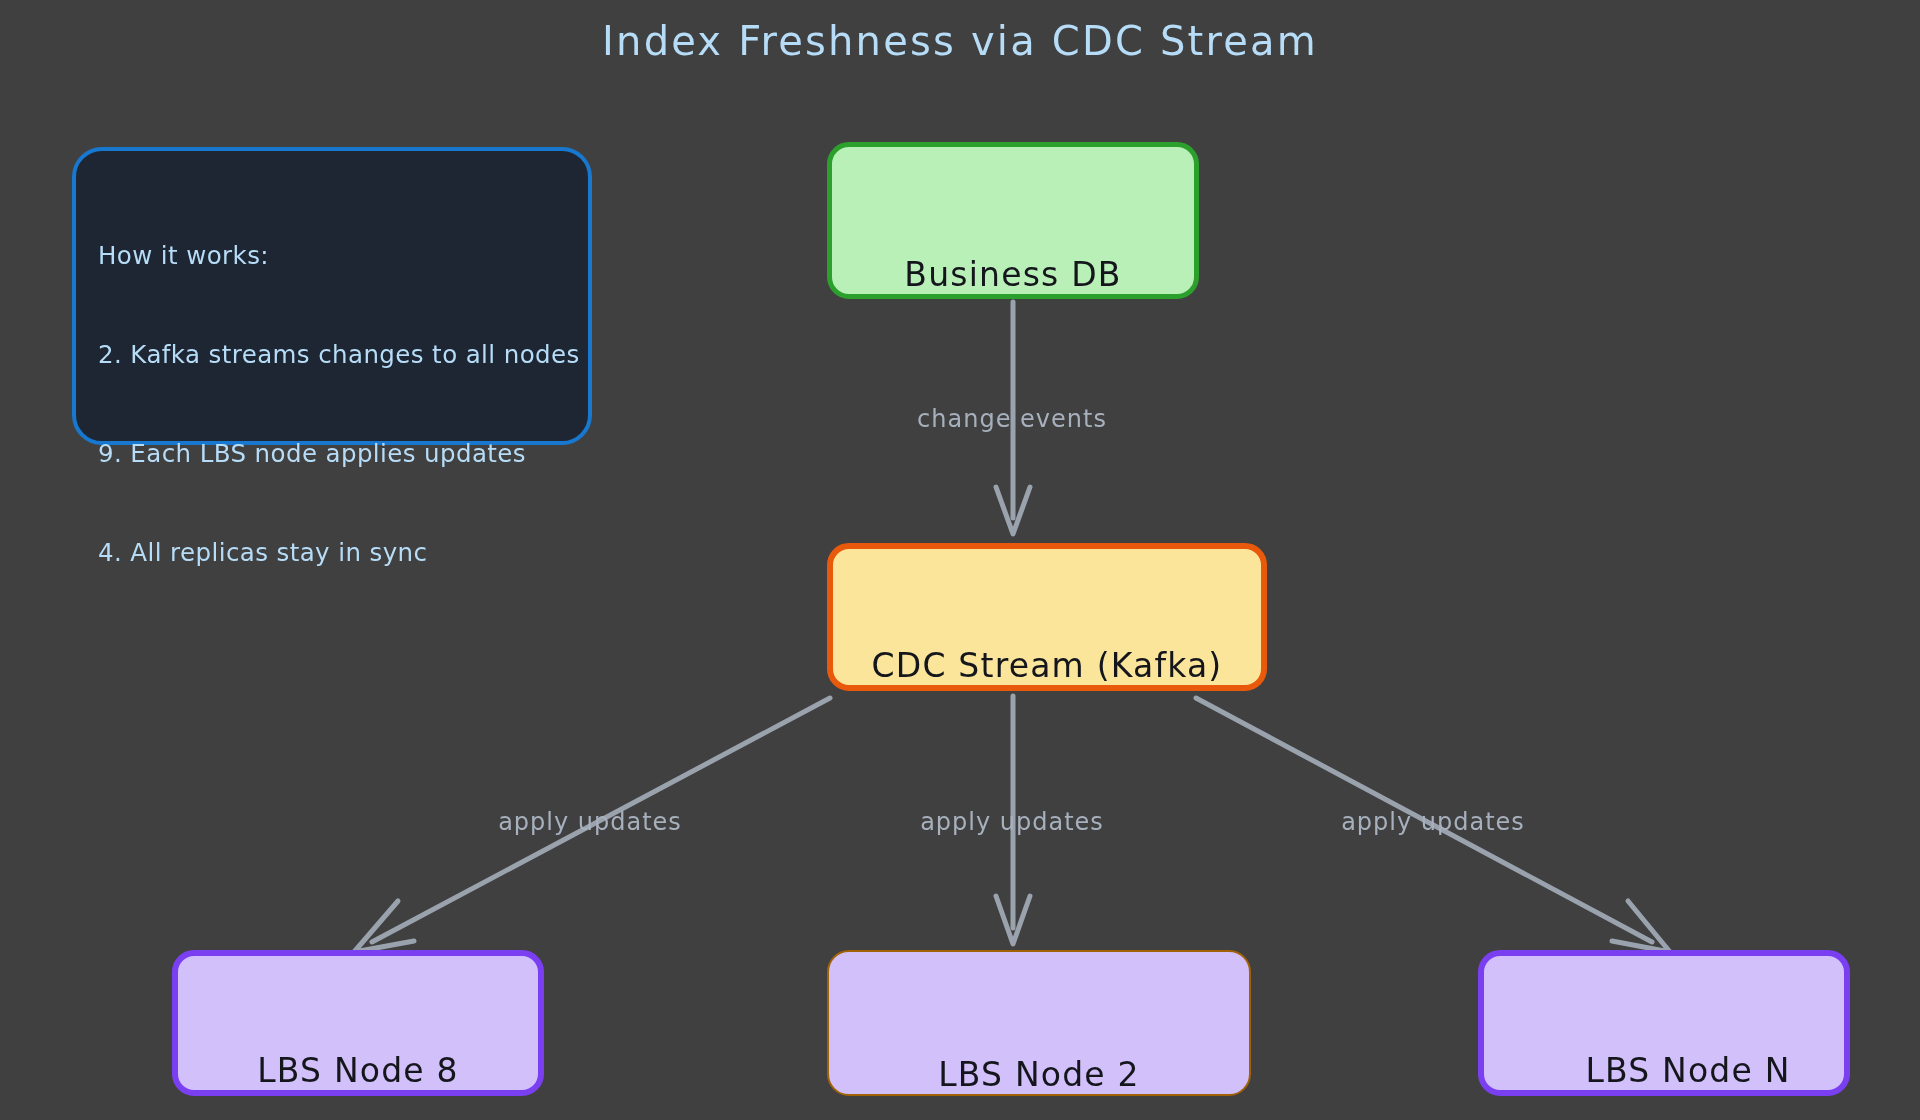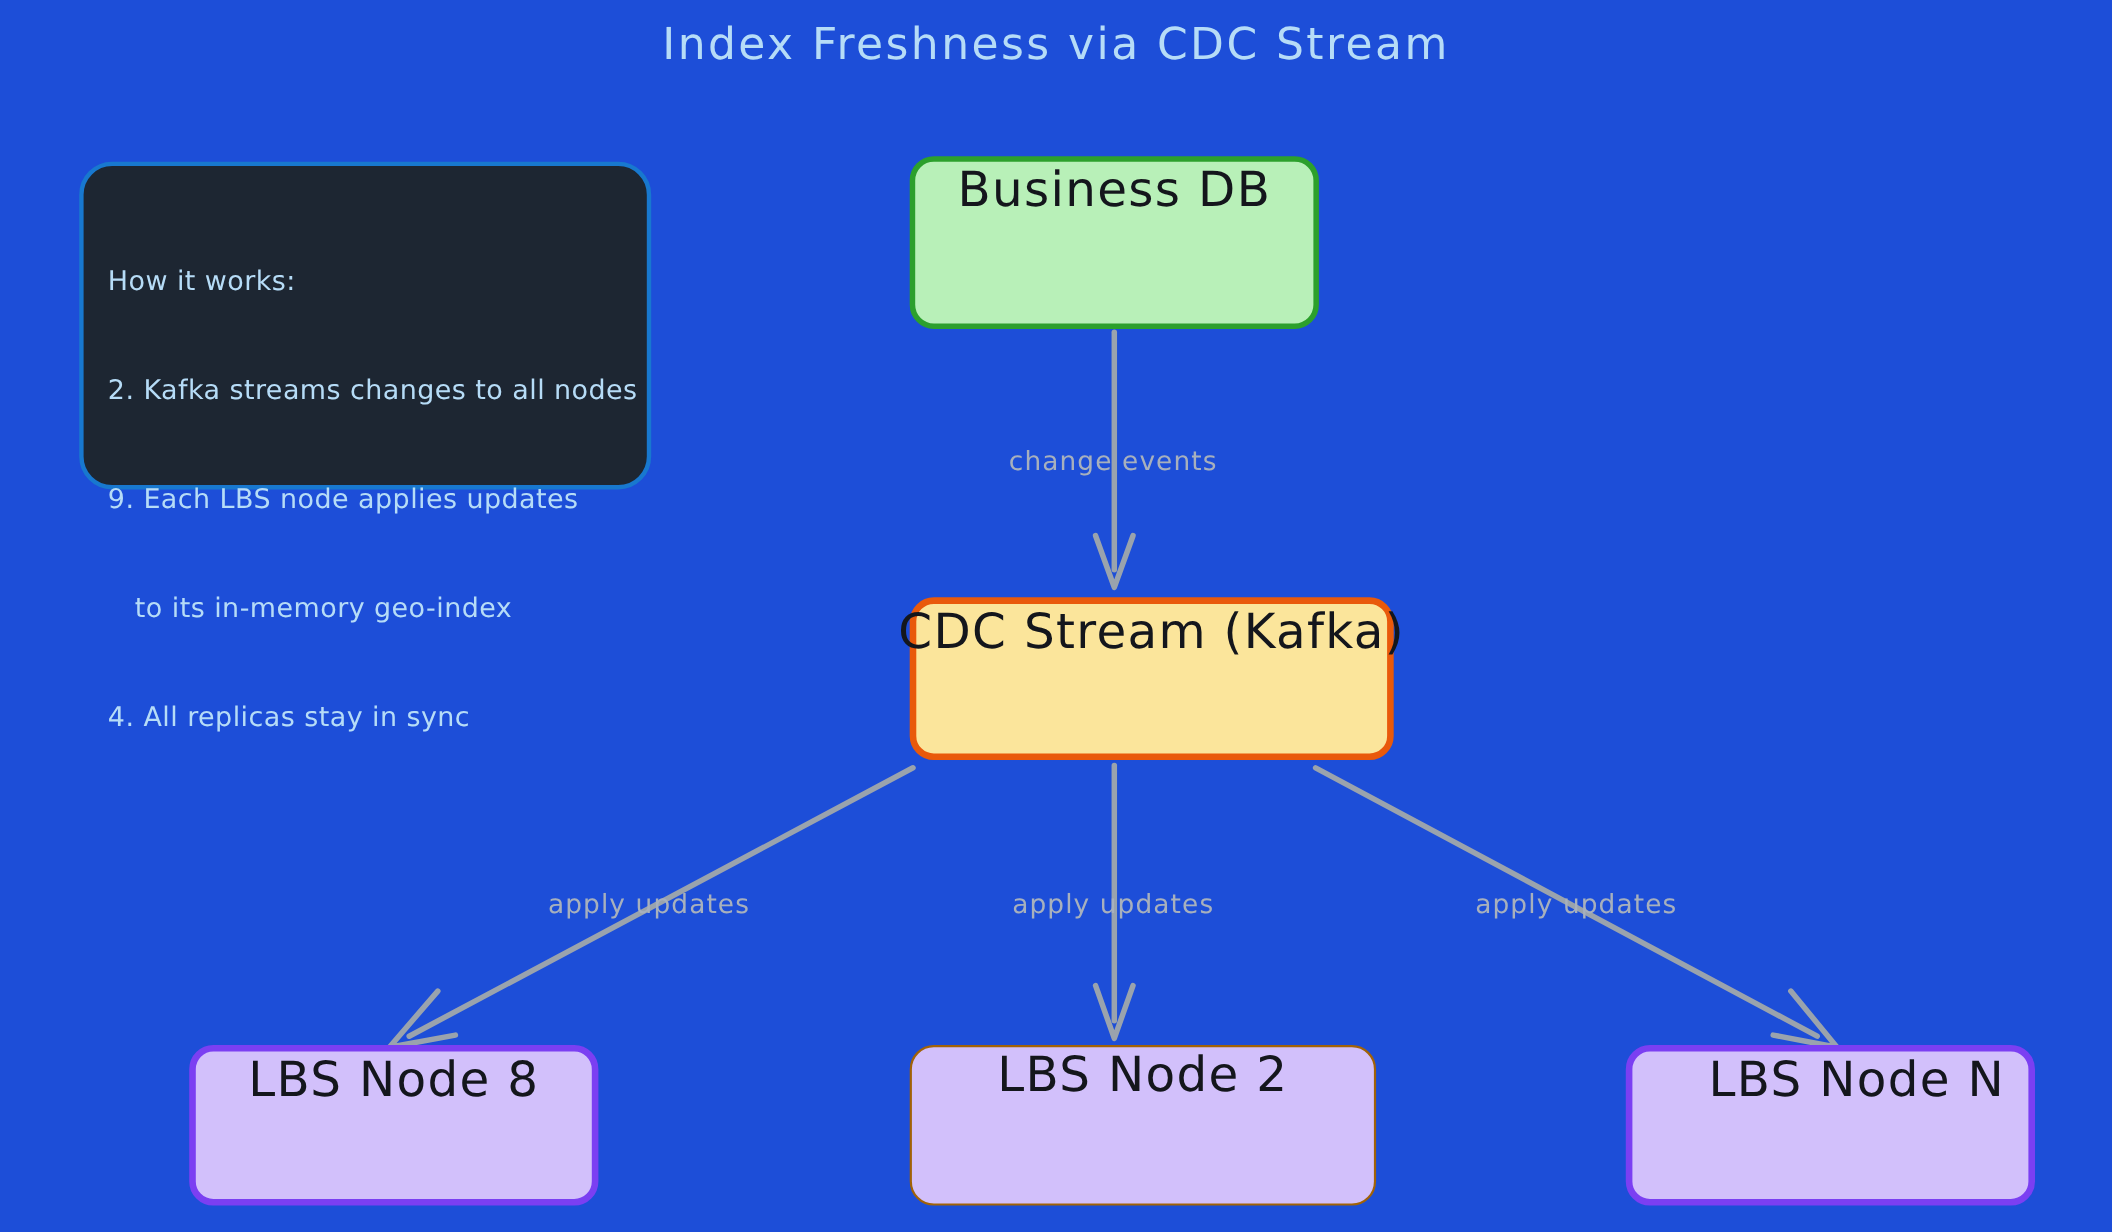--- a/index.html
+++ b/index.html
@@ -4,21 +4,21 @@
 <style>
   html, body {
     margin: 0;
     padding: 0;
     background: #191c28;
   }
   #canvas {
     position: relative;
     width: 1920px;
     height: 1120px;
-    background: #1d4ed8;
+    background: #404040;
     overflow: hidden;
     font-family: "DejaVu Sans", sans-serif;
   }
 
   
   #title {
     position: absolute;
     left: 0;
     top: 18px;
     width: 1920px;
@@ -60,25 +60,25 @@
     letter-spacing: 0.4px;
     white-space: pre;
   }
   .legend-line { white-space: pre; }
 
   
   .node {
     position: absolute;
     box-sizing: border-box;
     display: flex;
-    align-items: flex-start;
+    align-items: flex-end;
     justify-content: center;
     border-radius: 22px;
     color: #14161c;
-    font-size: 44px;
+    font-size: 33px;
     letter-spacing: 1.2px;
     white-space: nowrap;
   }
 
   .n-db    { left: 827px; top: 142px;  width: 372px; height: 157px;
              background: #b8f0b8; border: 5px solid #2ca02c; }
   .n-cdc   { left: 827px; top: 543px;  width: 440px; height: 148px;
              background: #fbe59b; border: 6px solid #e9590b; }
   .n-lbs1  { left: 172px; top: 950px;  width: 372px; height: 146px;
              background: #d2c0fb; border: 6px solid #7b3ff2; }
@@ -123,21 +123,20 @@
       <path d="M1196,698 L1652,942"></path>
       <path d="M1612,941 L1670,952 L1628,901"></path>
     </g>
   </svg>
 
   <div id="legend">
     <div id="legend-body">
       <div class="legend-line">How it works:</div>
       <div class="legend-line">2. Kafka streams changes to all nodes</div>
       <div class="legend-line">9. Each LBS node applies updates</div>
-      <div class="legend-line">   to its in-memory geo-index</div>
       <div class="legend-line">4. All replicas stay in sync</div>
     </div>
   </div>
 
   <div class="node n-db">
     <span>Business DB</span>
   </div>
 
   <div class="node n-cdc">
     <span>CDC Stream (Kafka)</span>

